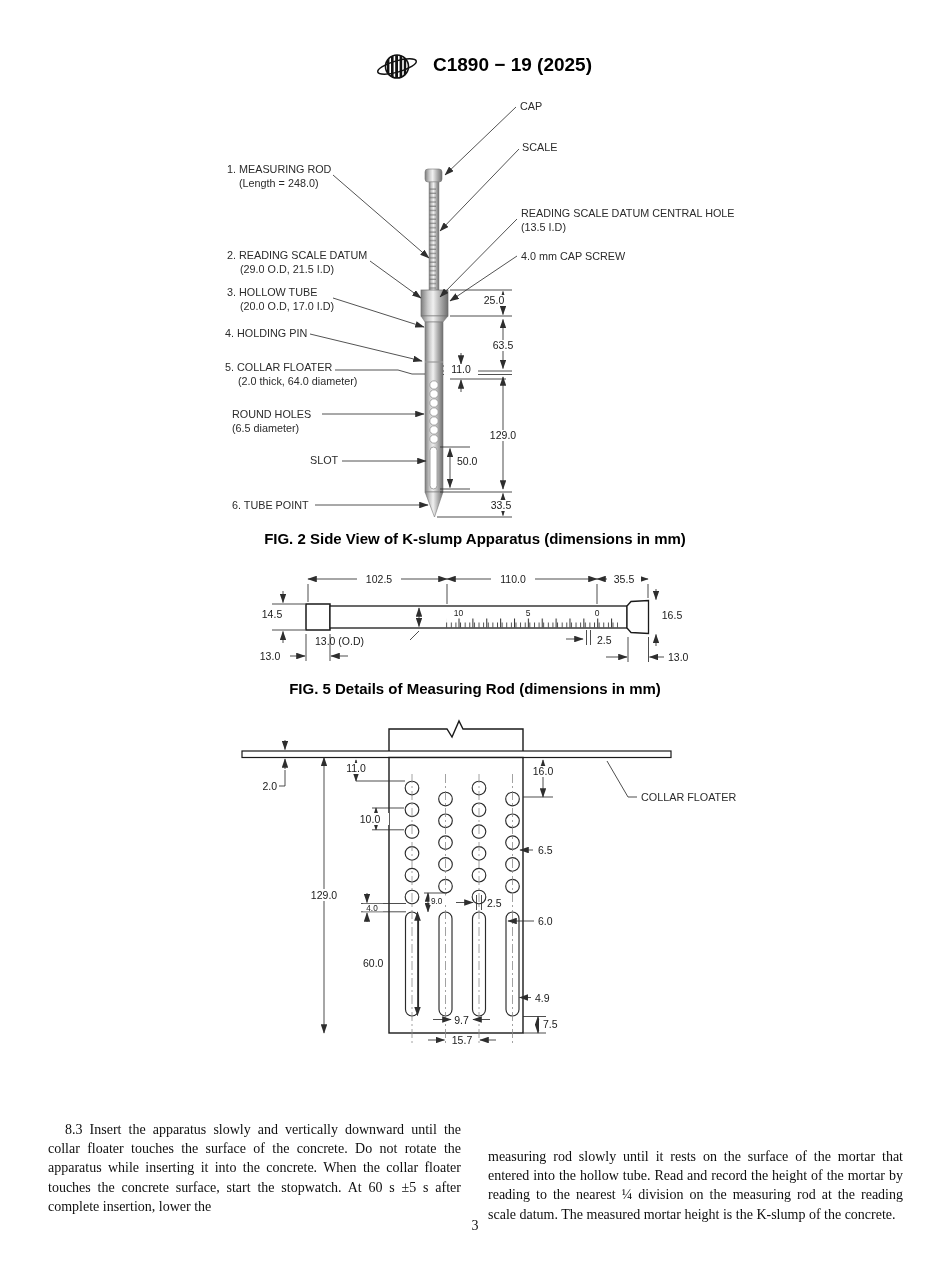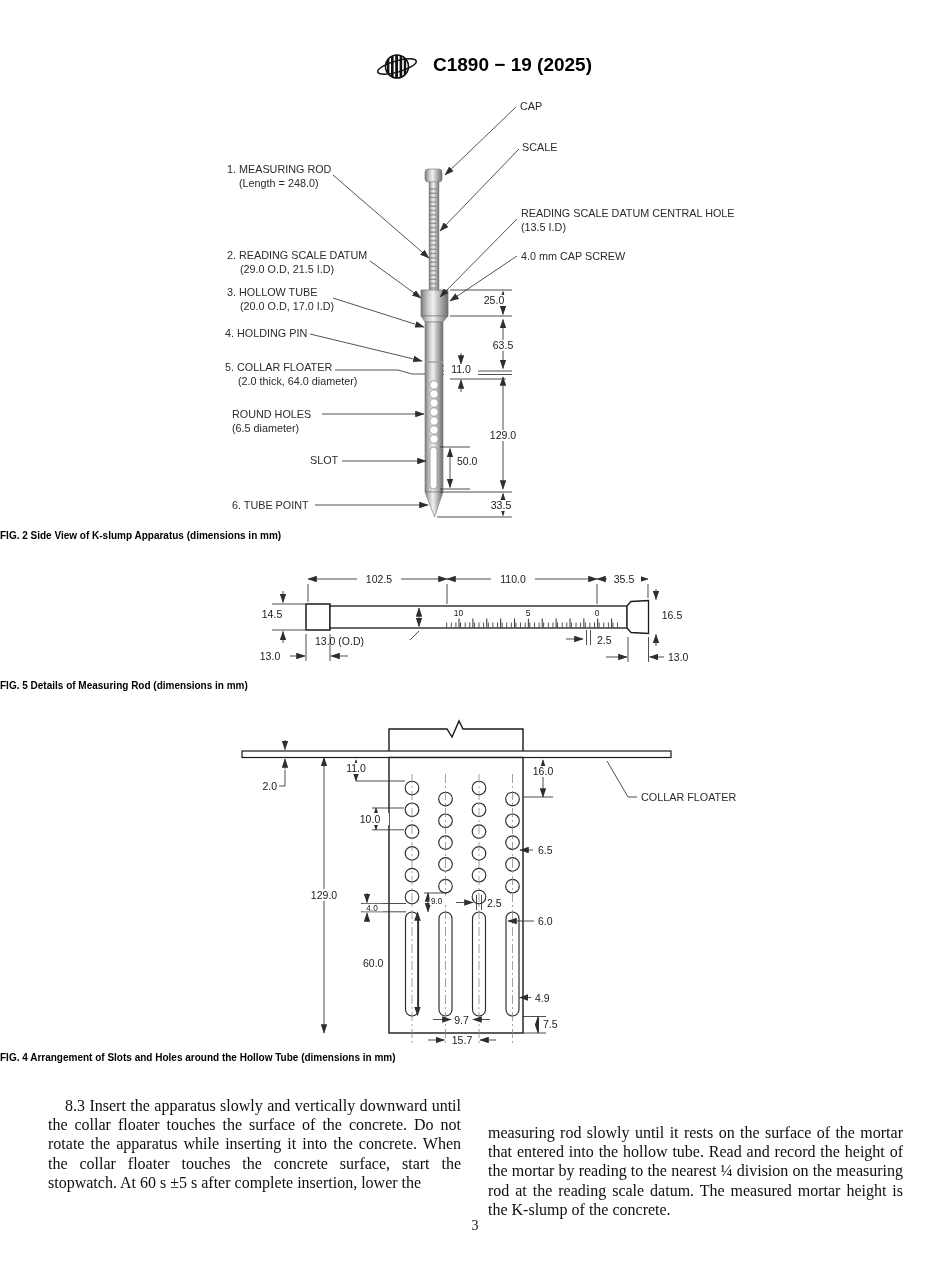--- a/index.html
+++ b/index.html
@@ -1,24 +1,24 @@
 <!DOCTYPE html>
 <html><head>
 <meta charset="utf-8">
 <style>
   html,body{margin:0;padding:0;background:#9a9a9a;}
   .page{position:relative;width:950px;height:1272px;margin:0 auto;background:#ffffff;
         font-family:"Liberation Sans",sans-serif;overflow:hidden;}
   .hdr-title{position:absolute;left:424px;top:54px;font-size:19px;font-weight:bold;color:#000;margin-left:9px;}
   .hdr-logo{position:absolute;left:376px;top:50px;}
-  .caption{position:absolute;left:0;right:0;
-           font-size:10px;font-weight:bold;color:#000;}
+  .caption{position:absolute;left:0;right:0;text-align:center;
+           font-size:15px;font-weight:bold;color:#000;}
   .figsvg{position:absolute;}
-  .bodycol{position:absolute;font-family:"Liberation Serif",serif;font-size:16px;
-           line-height:19.2px;color:#0e0e0e;text-align:justify;}
+  .bodycol{position:absolute;font-family:"Liberation Serif",serif;font-size:14px;
+           line-height:19.2px;color:#0e0e0e;text-align:justify;margin-top:24px;}
   .indent{text-indent:17px;}
   .pagenum{position:absolute;left:0;right:0;top:1218px;text-align:center;
            font-family:"Liberation Serif",serif;font-size:14px;color:#111;}
   
   text.lbl{font-family:"Liberation Sans",sans-serif;font-size:10.8px;fill:#2b2b2b;}
   text.dim{font-family:"Liberation Sans",sans-serif;font-size:10.5px;fill:#1a1a1a;}
   text.dimsm{font-size:8.2px;}
   text.num{font-family:"Liberation Sans",sans-serif;font-size:8.5px;fill:#222;}
   .ln{stroke:#3f3f3f;stroke-width:0.9;fill:none;}
   .thin{stroke:#2e2e2e;stroke-width:0.85;fill:none;}
@@ -353,20 +353,19 @@
       <text x="487" y="906.5" class="dim">2.5</text>
       <text x="538" y="925" class="dim">6.0</text>
       <text x="363" y="967" class="dim">60.0</text>
       <text x="535" y="1001.5" class="dim">4.9</text>
       <text x="461.5" y="1024" class="dim" text-anchor="middle">9.7</text>
       <text x="543" y="1027.5" class="dim">7.5</text>
       <text x="462" y="1044" class="dim" text-anchor="middle">15.7</text>
       <text x="641" y="801" class="lbl">COLLAR FLOATER</text>
     </g>
   </svg>
-  <div class="caption" style="top:1052px">FIG. 4 Arrangement of Slots and Holes around the Hollow Tube (dimensions in mm)</div>
 
   <div class="bodycol indent" style="left:48px;top:1096px;width:413px">8.3 Insert the apparatus slowly and vertically downward until the collar floater touches the surface of the concrete. Do not rotate the apparatus while inserting it into the concrete. When the collar floater touches the concrete surface, start the stopwatch. At 60 s ±5 s after complete insertion, lower the</div>
   <div class="bodycol" style="left:488px;top:1123px;width:415px">measuring rod slowly until it rests on the surface of the mortar that entered into the hollow tube. Read and record the height of the mortar by reading to the nearest ¼ division on the measuring rod at the reading scale datum. The measured mortar height is the K-slump of the concrete.</div>
 
   <div class="pagenum">3</div>
 
 </div>
 
 </body></html>

